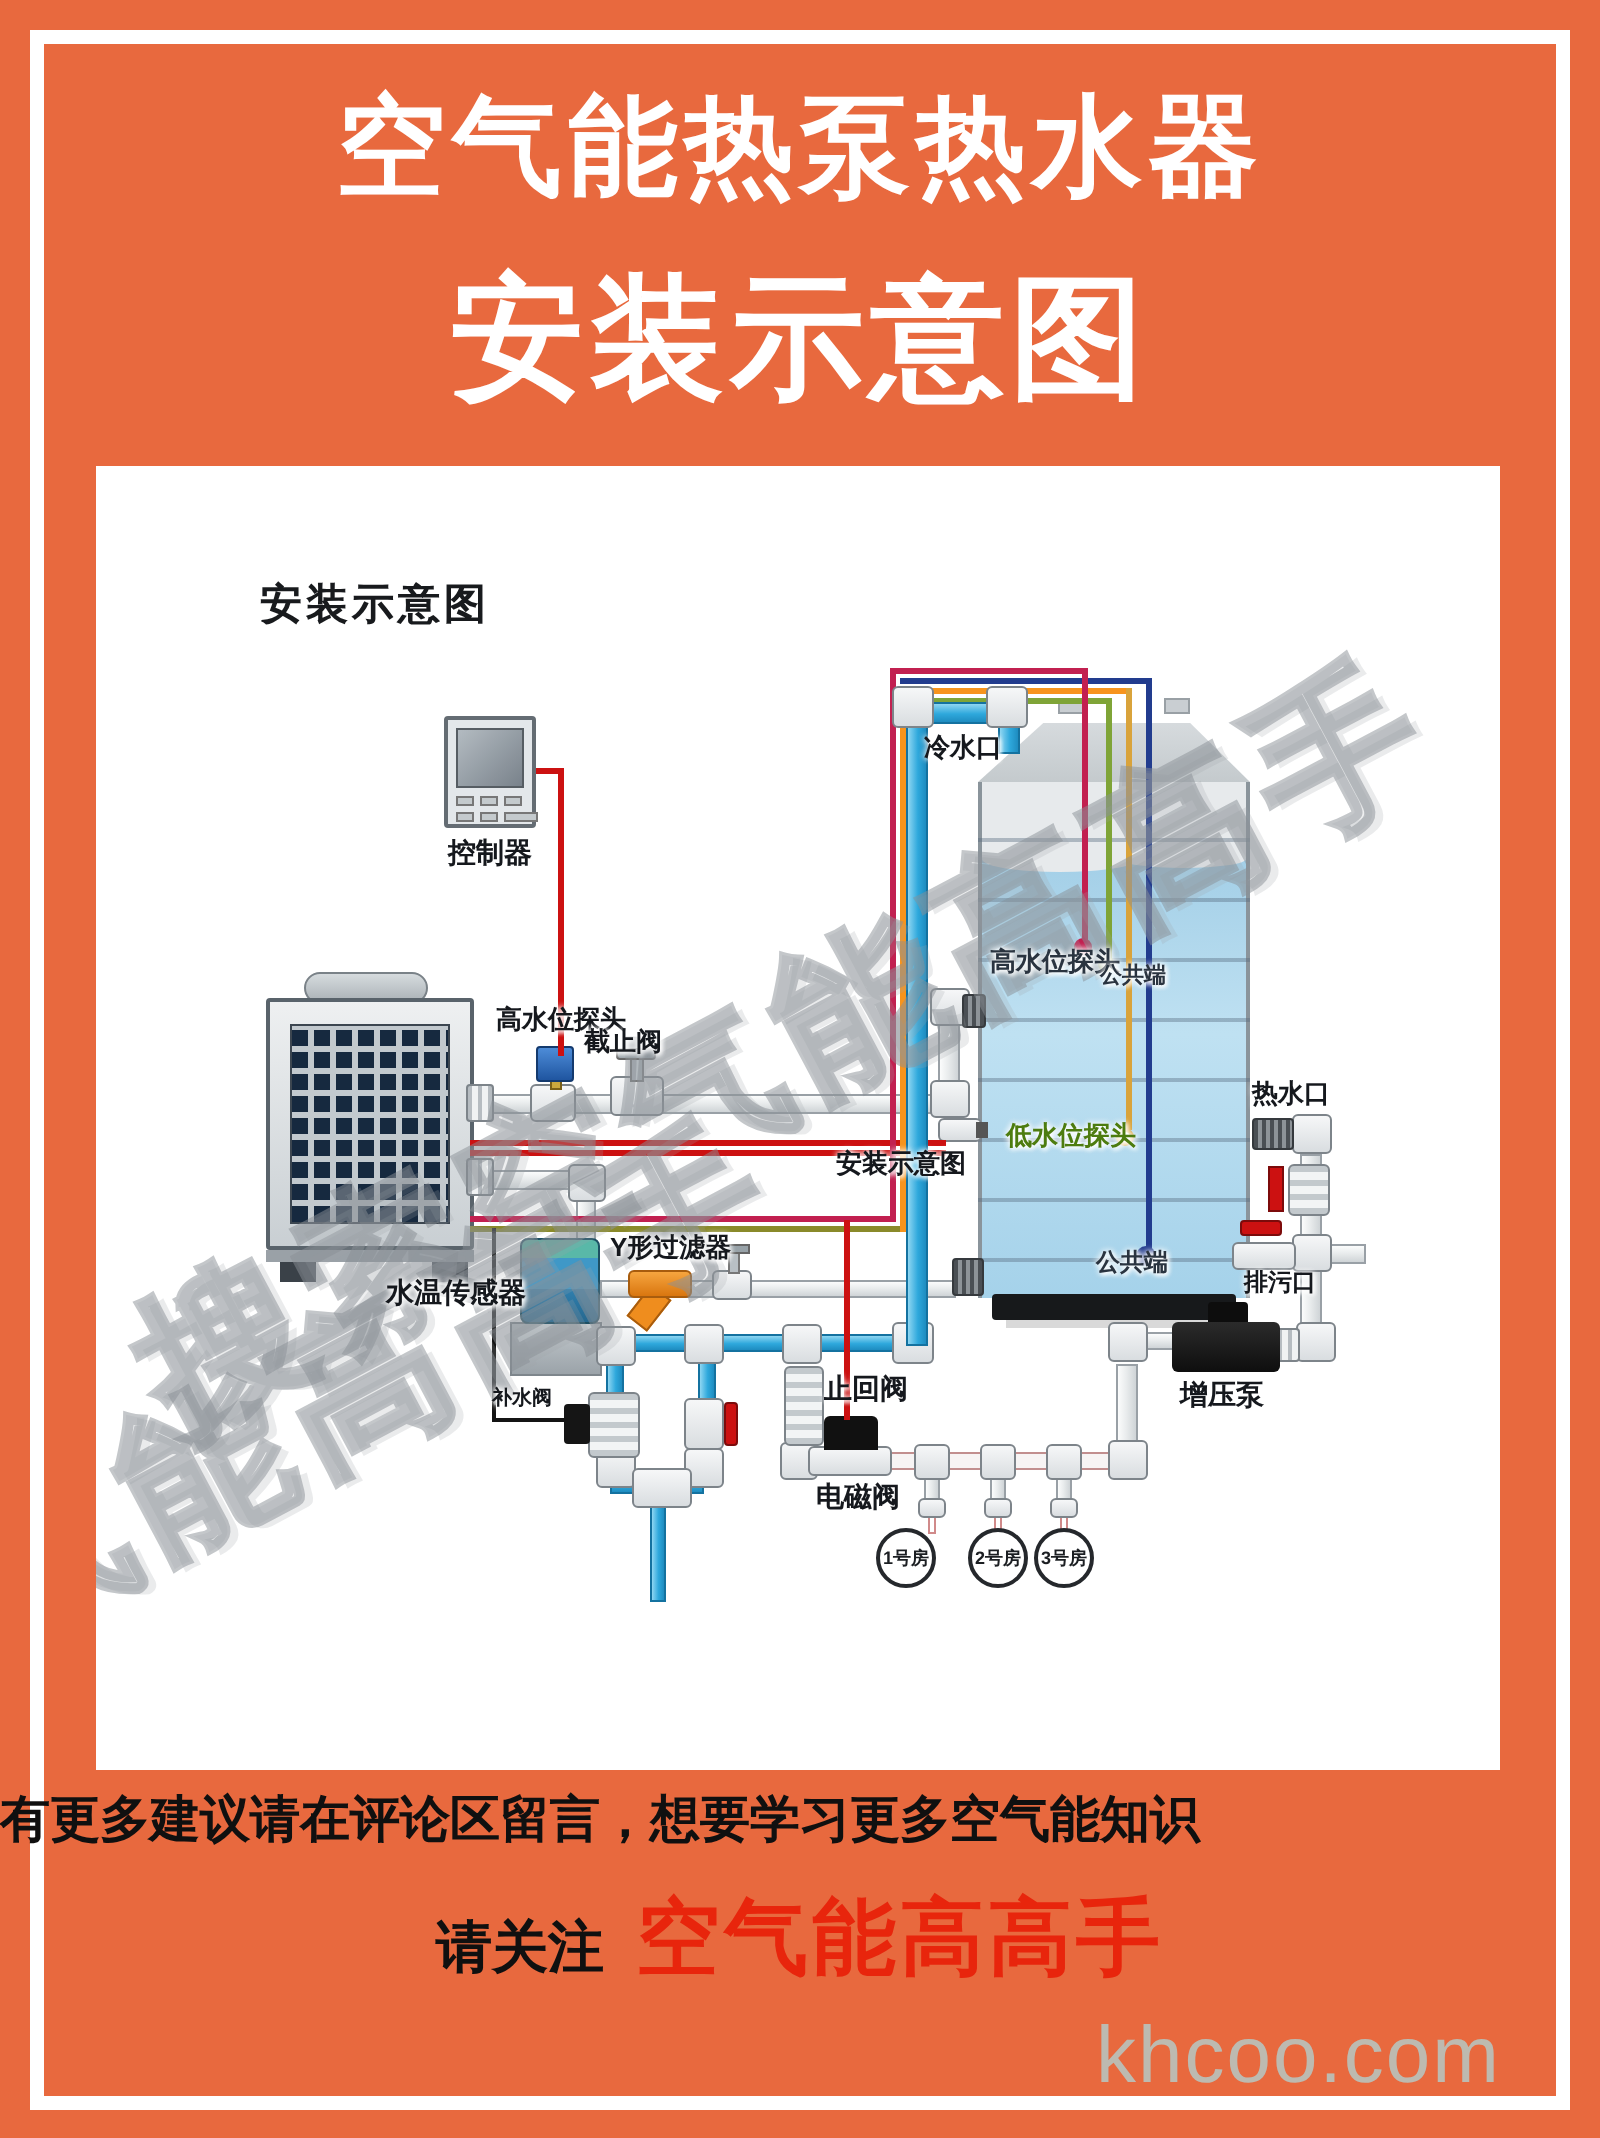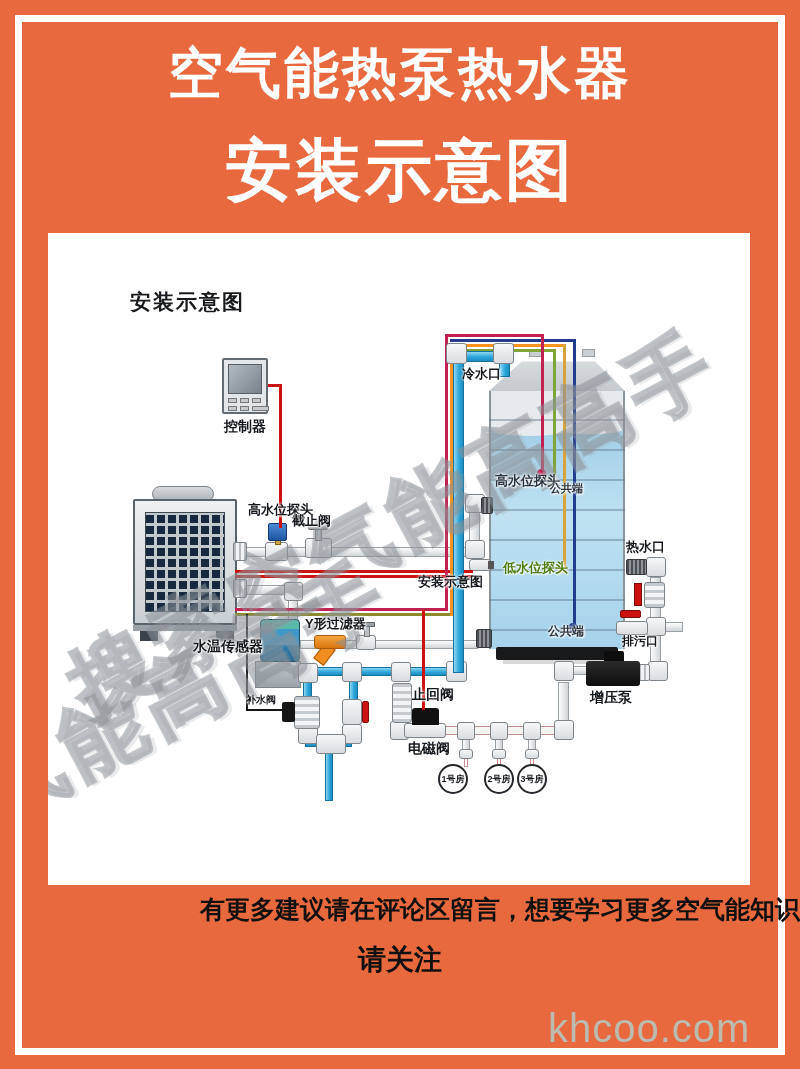--- a/index.html
+++ b/index.html
@@ -28,21 +28,21 @@
   .red{background:#cc1111}.crimson{background:#c22050}.orangew{background:#f7941d}
   .gold{background:#d9a33b}.green{background:#7fa437}.navy{background:#223c8e}
   .olive{background:#8a8a2a}.blackw{background:#141414}
   .dot{border-radius:50%;z-index:25}
   .room{width:30px;height:30px;border:2px solid #25282c;border-radius:50%;background:#fff;z-index:22;
         font-size:9px;font-weight:bold;color:#1b1e22;text-align:center;line-height:26px}
   .wm{color:rgba(150,155,160,0.16);-webkit-text-stroke:3px rgba(138,143,149,0.5);
       font-size:82px;font-weight:bold;letter-spacing:8px;white-space:nowrap;line-height:1;
       transform:rotate(-28deg);transform-origin:0 50%;z-index:30;
       text-shadow:4px 4px 0 rgba(160,164,168,0.22)}
-  .footer1{left:0;right:0;top:893px;text-align:right;font-size:25px;font-weight:900;color:#101010;z-index:5}
+  .footer1{left:0;right:0;top:893px;text-align:left;font-size:25px;font-weight:900;color:#101010;z-index:5}
   .footer2{left:0;right:0;top:941px;display:flex;justify-content:center;align-items:baseline;gap:16px;z-index:5}
   .follow{font-size:28px;font-weight:900;color:#101010}
   .brand{font-size:42px;font-weight:900;color:#E8250C;letter-spacing:2px}
   .site{left:548px;top:1006px;font-size:40px;color:rgba(184,193,186,0.92);letter-spacing:1px;z-index:8}
 </style>
 </head>
 <body>
 
 <div class="abs frame"></div>
 
@@ -214,15 +214,16 @@
   <div class="abs lbl" style="left:574px;top:401px;font-size:12px">排污口</div>
   <div class="abs lbl" style="left:542px;top:456px;font-size:14px">增压泵</div>
 
   <div class="abs wm" style="left:28px;top:419px">搜索空气能高高手</div>
   <div class="abs wm" style="left:-300px;top:649px">搜索空气能高高手</div>
 </div>
 
 <div class="abs footer1">有更多建议请在评论区留言，想要学习更多空气能知识</div>
 <div class="abs footer2">
   <span class="follow">请关注</span>
+  <span class="brand">空气能高高手</span>
 </div>
 
 <div class="abs site">khcoo.com</div>
 
 </body></html>

